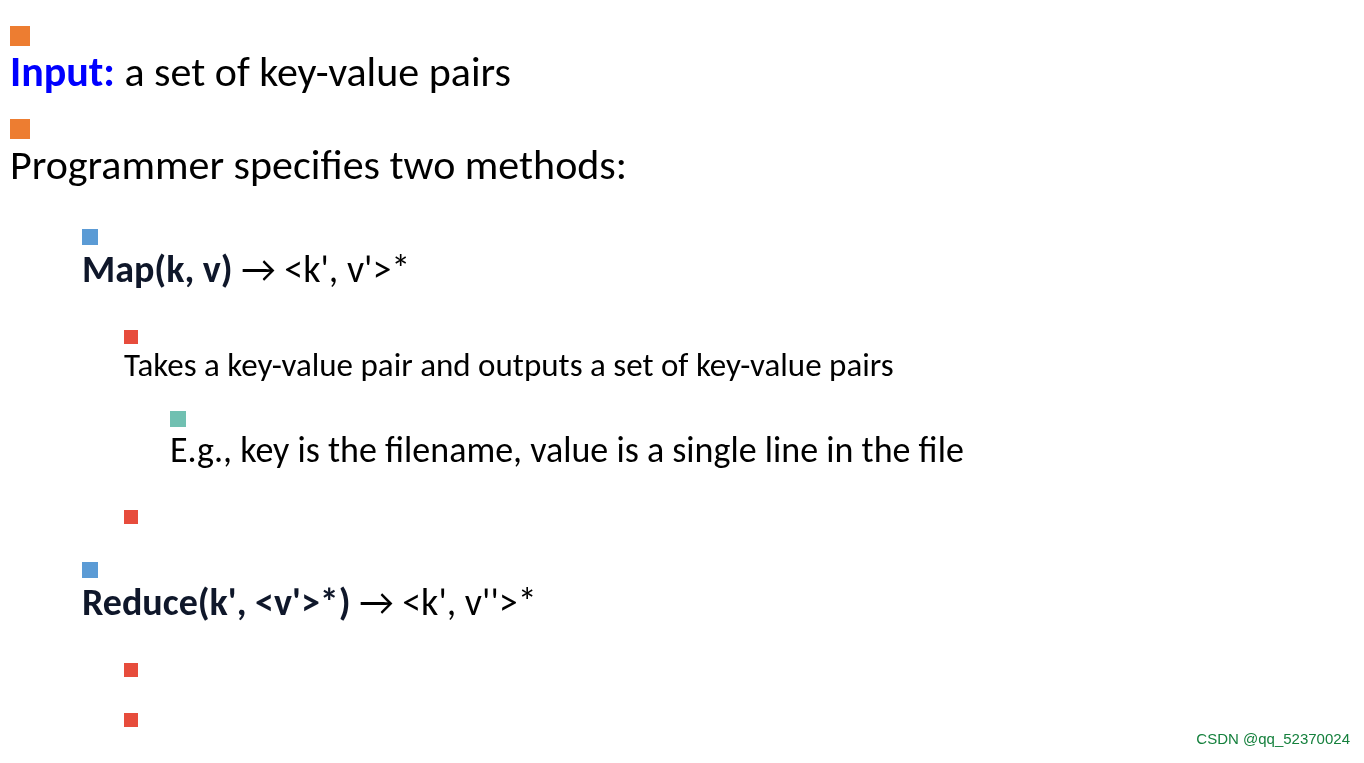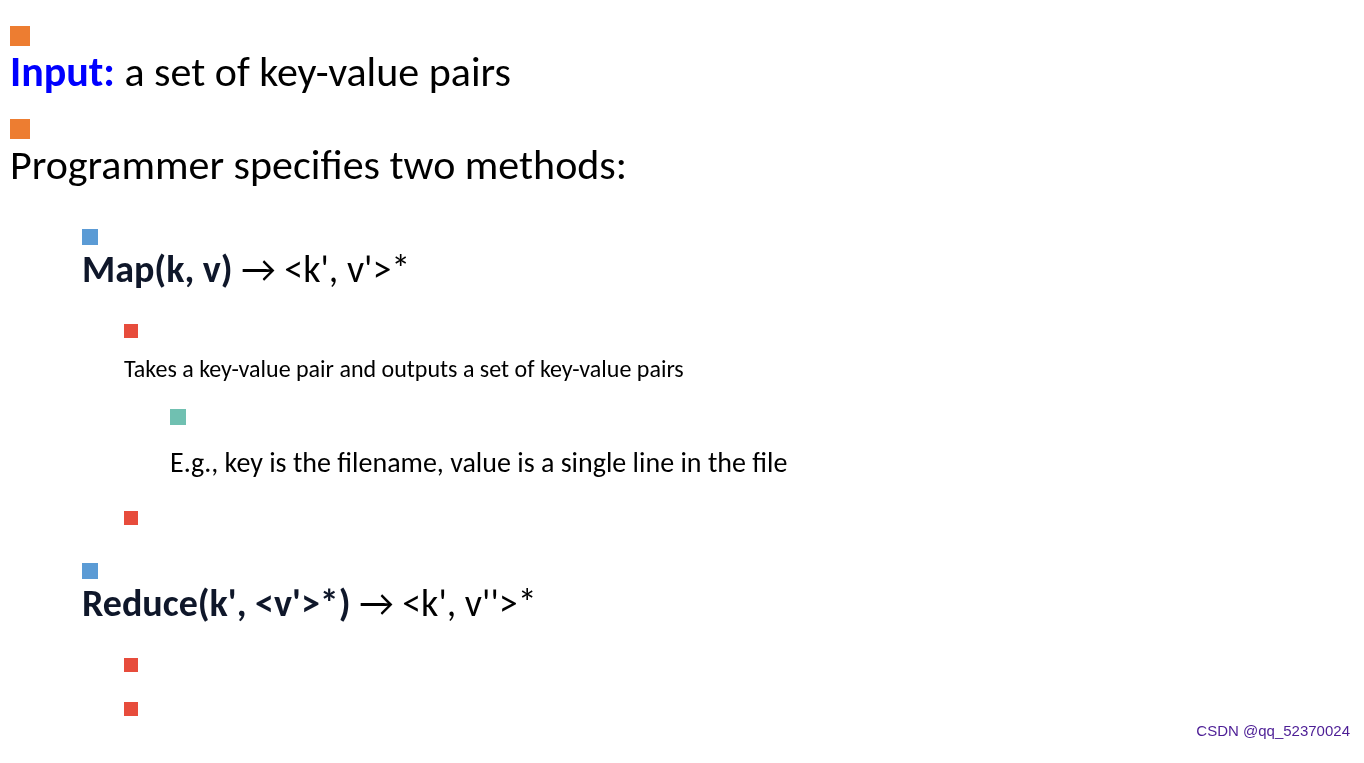--- a/index.html
+++ b/index.html
@@ -40,34 +40,34 @@
       margin-right: 14px;
     }
     .sq-red {
       width: 14px; height: 14px;
       background: #e74c3c;
       margin-top: 14px;
       margin-right: 16px;
     }
     .lvl1 { font-size: 42px; line-height: 1.25; }
     .lvl2 { font-size: 38px; line-height: 1.3; padding-left: 72px; margin-top: 22px; }
-    .lvl3 { font-size: 24px; line-height: 1.3; padding-left: 114px; margin-top: 16px; gap: 15px; }
-    .lvl4 { font-size: 28px; line-height: 1.3; padding-left: 160px; margin-top: 10px; gap: 20px; }
+    .lvl3 { font-size: 33px; line-height: 1.3; padding-left: 114px; margin-top: 22px; }
+    .lvl4 { font-size: 36px; line-height: 1.3; padding-left: 160px; margin-top: 10px; }
     .blue-bold { color: #0000ff; font-weight: bold; }
     .green-bold { color: #0f172a; font-weight: bold; }
     .teal-bold { color: #0f172a; font-weight: bold; }
     .bold { font-weight: bold; }
     .italic { font-style: italic; }
     .underline-dotted { border-bottom: 1px dotted #c00; }
     .watermark {
       position: absolute;
-      bottom: 24px;
+      bottom: 16px;
       right: 14px;
       font-size: 15px;
-      color: #4c1d95;
+      color: #15803d;
       font-family: Arial, sans-serif;
     }
     .content { flex: 1; }
   </style>
 </head>
 <body>
 
 <div class="bullet-row lvl1">
   <span class="bullet sq-orange"></span>
   <div class="content">

